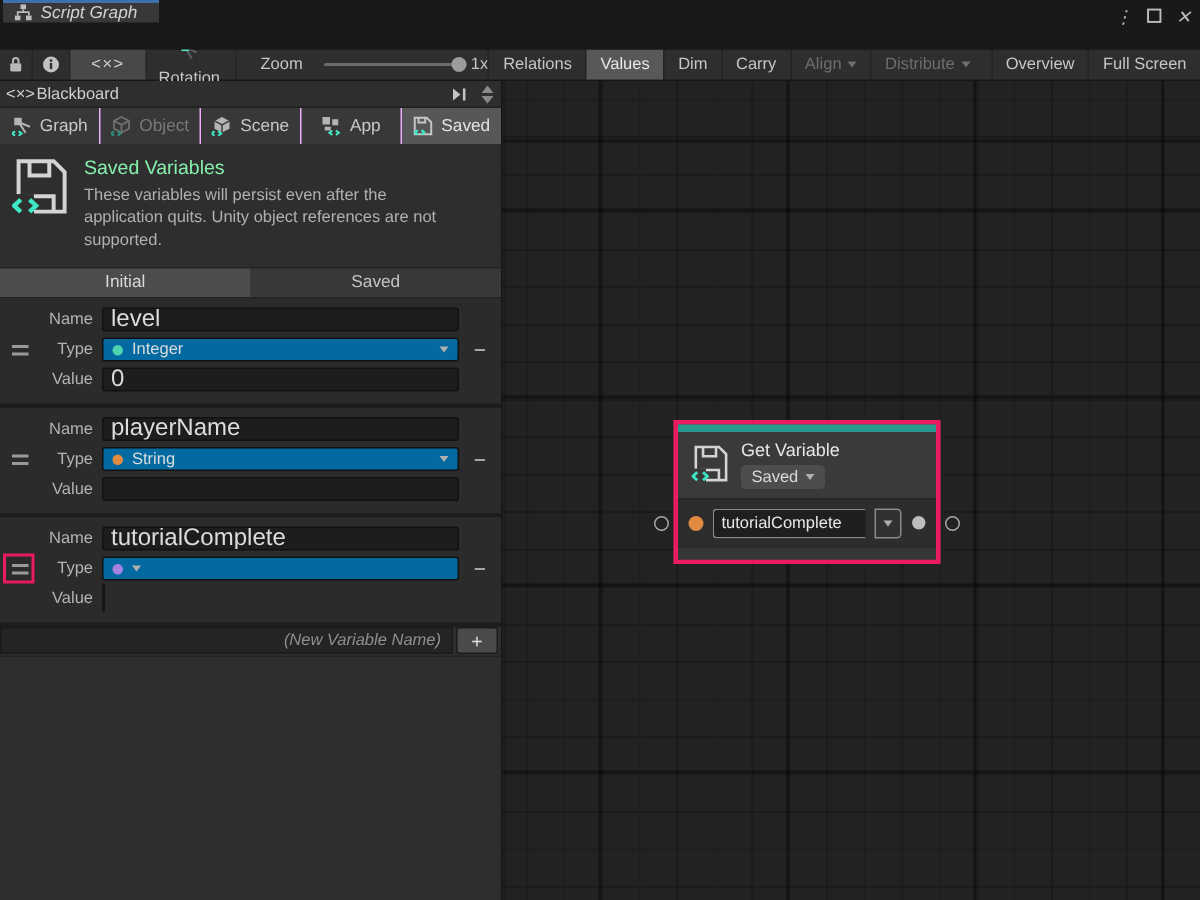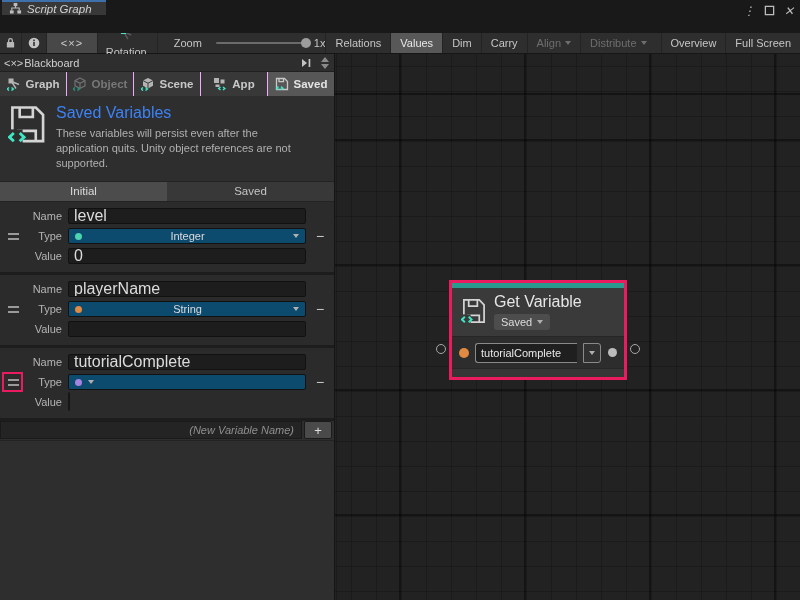--- a/index.html
+++ b/index.html
@@ -38,43 +38,43 @@
   
   .blackboard { width:335px; background:#2e2e2e; border-right:1px solid #151515; display:flex; flex-direction:column; }
   .bb-header { height:18px; display:flex; align-items:center; padding:0 3px 0 4px; background:#2e2e2e; border-bottom:1px solid #202020; color:#cfcfcf; font-size:11px; }
   .bb-header .bb-title { margin-left:1px; }
   .bb-header-right { margin-left:auto; display:flex; align-items:center; gap:4px; }
   .dock-btn { width:18px; height:14px; display:flex; align-items:center; justify-content:center; }
   .spin { display:flex; flex-direction:column; gap:2px; width:12px; align-items:center; }
   .tri-up { width:0;height:0;border-left:4px solid transparent;border-right:4px solid transparent;border-bottom:5px solid #8a8a8a; }
   .tri-dn { width:0;height:0;border-left:4px solid transparent;border-right:4px solid transparent;border-top:5px solid #8a8a8a; }
 
-  .bb-tabs { height:24px; display:flex; background:#f0abfc; gap:1px;font-weight:bold; }
+  .bb-tabs { height:24px; display:flex; background:#f0abfc; gap:1px; }
   .bb-tab { flex:1; background:#383838; display:flex; align-items:center; justify-content:center; gap:5px; font-size:11.5px; color:#c8c8c8; }
   .bb-tab.active { background:#575757; color:#e4e4e4; }
   .bb-tab.dim { color:#787878; }
 
   .bb-info { display:flex; padding:8px 8px 10px 8px; gap:10px; background:#2e2e2e; }
   .bb-info-text { font-size:11px; }
-  .bb-info-title { font-size:16px; color:#3b82f6; margin-bottom:4px; }
+  .bb-info-title { font-size:13px; color:#86efac; margin-bottom:4px; }
   .bb-info-line { color:#b0b0b0; line-height:1.35; }
 
   .bb-subtabs { height:21px; display:flex; border-top:1px solid #232323; border-bottom:1px solid #232323; }
   .bb-subtab { flex:1; display:flex; align-items:center; justify-content:center; font-size:11.5px; color:#c4c4c4; background:#383838; }
   .bb-subtab.active { background:#4c4c4c; color:#dadada; }
 
   .vars { background:#262626; }
   .vgroup { background:#2b2b2b; padding:4px 0 5px 0; border-bottom:3px solid #1d1d1d; }
   .vrow { display:flex; align-items:center; height:19px; margin:1px 0; }
   .gutter { width:26px; display:flex; align-items:center; justify-content:center; position:relative; }
   .rslot { width:28px; display:flex; align-items:center; justify-content:center; }
   .vlabel { width:36px; text-align:right; margin-right:6px; color:#b4b4b4; font-size:11px; }
   .vfield { flex:1; height:16px; background:#1d1d1d; border:1px solid #111; border-radius:2px; color:#dcdcdc;
             font-size:16px; padding:0 5px; font-family:"Liberation Sans",sans-serif; outline:none; }
-  .vtype { flex:1; height:16px; background:#0c4a6e; border:1px solid #111; border-radius:2px; display:flex; align-items:center; gap:6px; padding:0 6px;text-align:center; }
+  .vtype { flex:1; height:16px; background:#0369a1; border:1px solid #111; border-radius:2px; display:flex; align-items:center; gap:6px; padding:0 6px; }
   .vtype .tname { flex:1; color:#dcdcdc; font-size:11px; }
   .tdot { width:7px; height:7px; border-radius:50%; }
   .handle { width:11px; height:7px; border-top:2px solid #9a9a9a; border-bottom:2px solid #9a9a9a; }
   .redbox { position:absolute; left:2px; top:-7px; width:21px; height:20px; border:2px solid #ea1b5e; }
   .minus { color:#cccccc; font-size:14px; line-height:1; cursor:default; }
   .vcheck { width:15px; height:15px; background:#2f2f2f; border:1px solid #161616; box-shadow:inset 0 0 0 1px #3e3e3e; border-radius:2px; }
 
   .newvar { display:flex; align-items:center; height:20px; background:#2e2e2e; padding:1px 2px 1px 0; border-bottom:1px solid #232323; }
   .nv-field { flex:1; height:18px; background:#242424; border:1px solid #1a1a1a; color:#8f8f8f; font-size:11px;
               text-align:right; padding:0 7px; font-family:"Liberation Sans",sans-serif; outline:none;font-style:italic; }
@@ -89,21 +89,21 @@
       repeating-linear-gradient(to right, rgba(0,0,0,0.20) 0 1px, transparent 1px 25px),
       repeating-linear-gradient(to bottom, rgba(0,0,0,0.20) 0 1px, transparent 1px 25px),
       repeating-linear-gradient(to right, rgba(0,0,0,0.42) 0 2px, transparent 2px 125px),
       repeating-linear-gradient(to bottom, rgba(0,0,0,0.42) 0 2px, transparent 2px 125px);
     background-position: 16px 0, 0 12px, 64px 0, 0 85px; }
 
   .node { position:absolute; left:114px; top:226px; width:178px; border:3px solid #ea1b5e; background:#3a3a3a; }
   .node-accent { height:5px; background:#2b9a8e; }
   .node-head { display:flex; align-items:center; gap:8px; padding:5px 10px 6px 9px; background:#3a3a3a; }
   .node-head-col { display:flex; flex-direction:column; align-items:flex-start; gap:3px; }
-  .node-title { font-size:16px; color:#e6e6e6; }
+  .node-title { font-size:12px; color:#e6e6e6; }
   .scope-btn { display:flex; align-items:center; gap:5px; background:#4d4d4d; border-radius:3px; padding:2px 7px; font-size:11px; color:#dcdcdc; }
   .node-body { height:32px; background:#2d2d2d; display:flex; align-items:center; padding:0 7px; gap:6px; border-top:1px solid #262626; }
   .pdot { width:10px; height:10px; border-radius:50%; flex:none; }
   .pdot.small { width:9px; height:9px; }
   .nv-input { width:102px; height:20px; background:#1f1f1f; border:1px solid #8a8a8a; border-right:none; border-radius:3px 0 0 3px;
               color:#e8e8e8; font-size:11px; padding:0 5px; font-family:"Liberation Sans",sans-serif; outline:none; }
   .nv-dd { width:18px; height:20px; background:#313131; border:1px solid #8a8a8a; border-radius:0 3px 3px 0;
            display:flex; align-items:center; justify-content:center; }
   .node-foot { height:9px; background:#363636; border-top:1px solid #272727; }
   .port { position:absolute; width:10px; height:10px; border:1.5px solid #a8a8a8; border-radius:50%; background:transparent; top:61px; }

